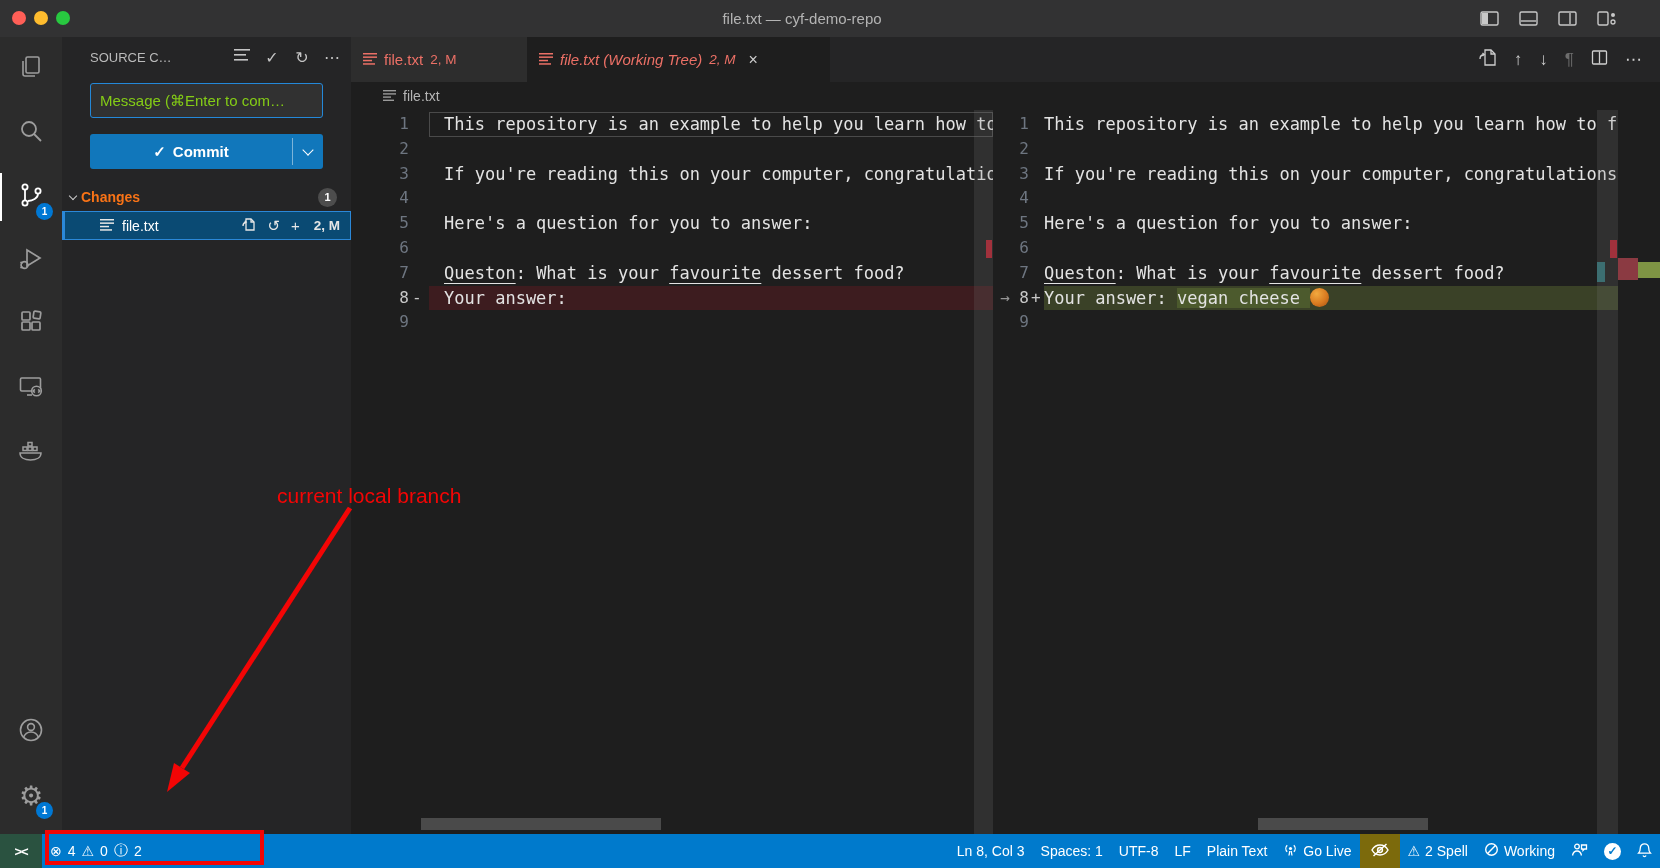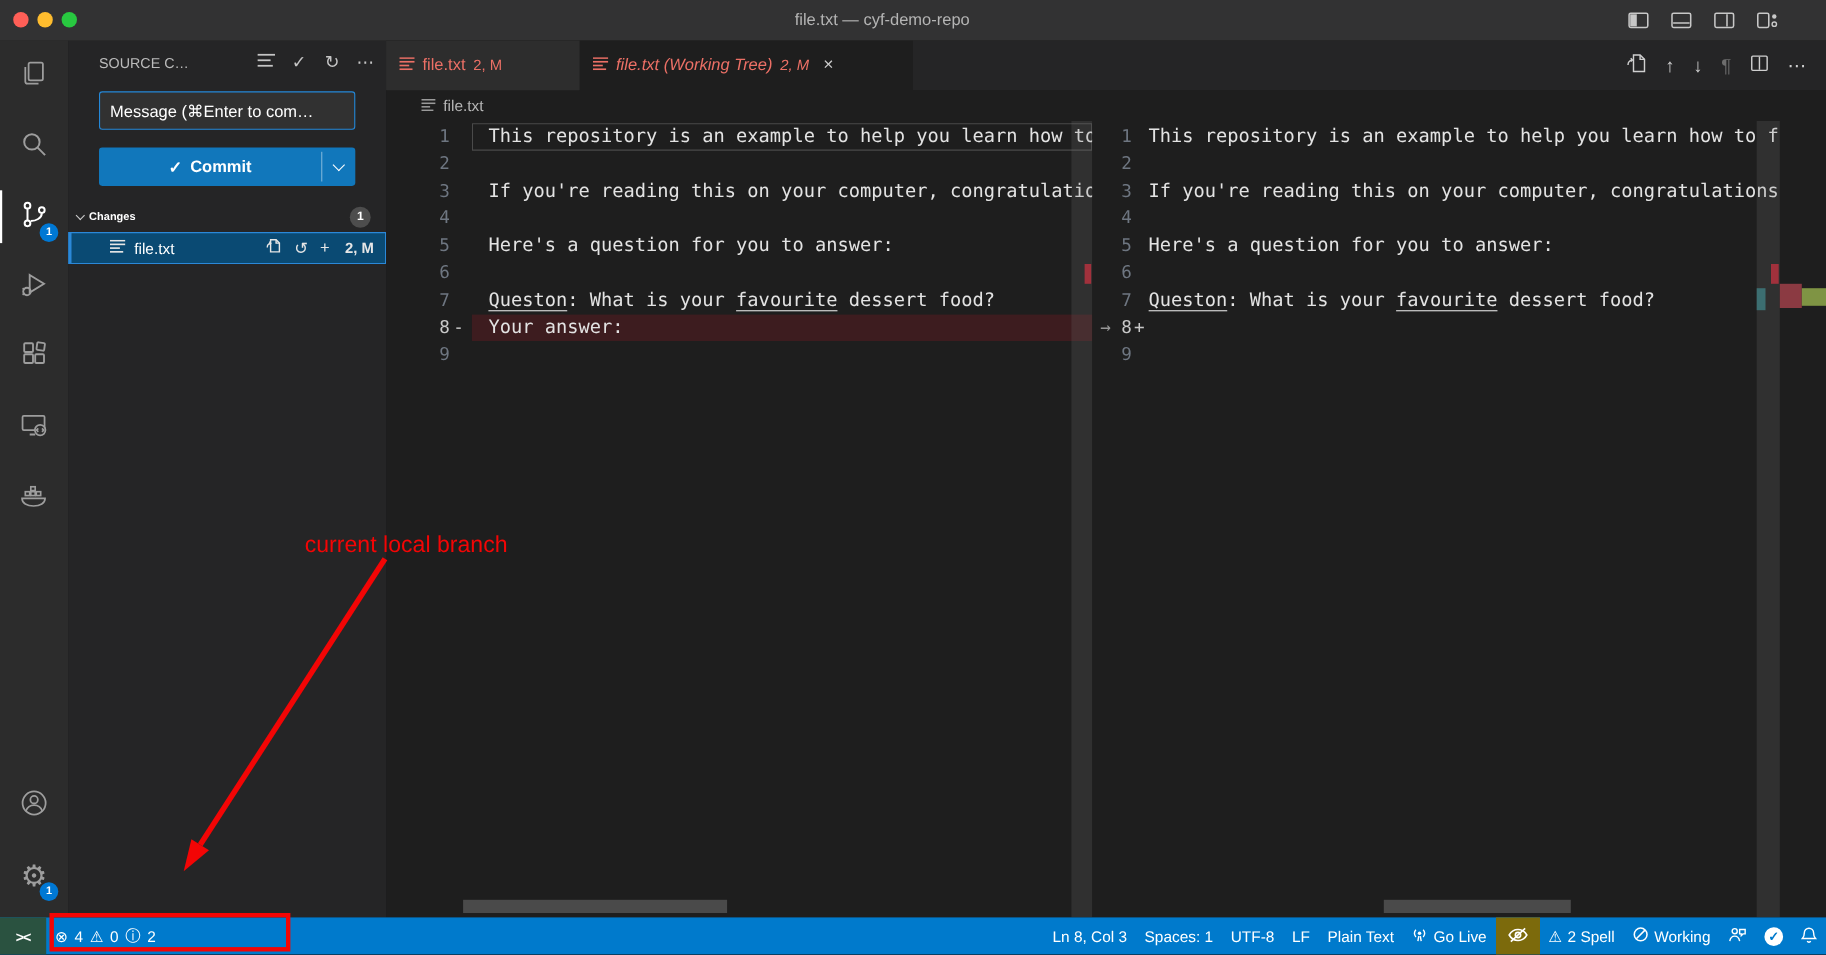--- a/index.html
+++ b/index.html
@@ -25,29 +25,29 @@
   .ab-badge{position:absolute;right:9px;bottom:9px;min-width:17px;height:17px;border-radius:9px;background:#0078d4;color:#fff;
     font-size:10px;font-weight:700;display:flex;align-items:center;justify-content:center;}
   
   .sidebar{position:absolute;left:62px;top:37px;width:289px;height:797px;background:#252526;}
   .scm-head{display:flex;align-items:center;height:40px;padding:0 10px 0 28px;}
   .scm-title{font-size:13px;color:#bbbbbb;flex:1;white-space:nowrap;overflow:hidden;}
   .scm-tools{display:flex;gap:12px;color:#c5c5c5;font-size:16px;align-items:center;}
   .scm-tools .t-ic{width:18px;text-align:center;}
   .msgbox{margin:6px 28px 0 28px;height:35px;background:#313131;border:1px solid #2488d8;border-radius:3px;
     display:flex;align-items:center;padding:0 9px;}
-  .msgbox .ph{color:#ffffff;font-size:15px;white-space:nowrap;overflow:hidden;}
+  .msgbox .ph{color:#84cc16;font-size:15px;white-space:nowrap;overflow:hidden;}
   .commitbtn{margin:16px 28px 0 28px;height:35px;background:#1177bb;border-radius:3px;display:flex;align-items:stretch;color:#fff;cursor:pointer;}
   .commitbtn .main{flex:1;display:flex;align-items:center;justify-content:center;gap:7px;font-size:15px;font-weight:600;}
   .commitbtn .sep{width:1px;background:rgba(255,255,255,0.45);margin:4px 0;}
   .commitbtn .dd{width:30px;display:flex;align-items:center;justify-content:center;}
   .chev{display:inline-block;width:8px;height:8px;border-right:1.6px solid currentColor;border-bottom:1.6px solid currentColor;transform:rotate(45deg);margin-top:-4px;}
   .chg-head{display:flex;align-items:center;height:28px;margin-top:14px;padding:0 14px 0 8px;gap:5px;}
   .chg-head .chev{width:6px;height:6px;margin-top:-2px;color:#cccccc;}
-  .chg-label{font-size:10px;font-weight:700;color:#ffffff;flex:1;}
+  .chg-label{font-size:14px;font-weight:700;color:#f97316;flex:1;}
   .badge{min-width:19px;height:19px;border-radius:10px;background:#4d4d4d;color:#ffffff;font-size:11px;font-weight:700;
     display:flex;align-items:center;justify-content:center;padding:0 5px;}
   .filerow{height:29px;background:#0a4a73;border:1px solid #2b88d8;border-left:3px solid #2b88d8;
     display:flex;align-items:center;padding:0 10px 0 35px;gap:8px;color:#ffffff;}
   .filerow .fname{font-size:14px;flex:1;}
   .filerow .ric{display:flex;gap:11px;align-items:center;font-size:15px;color:#e6e6e6;}
   .filerow .decor{font-size:13.5px;font-weight:600;margin-left:3px;}
   
   .editor{position:absolute;left:351px;top:37px;width:1309px;height:797px;background:#1e1e1e;}
   .tabbar{position:relative;height:45px;background:#252526;display:flex;}
@@ -348,21 +348,21 @@
       </div>
       <div class="pane pane-right">
         <div class="rows" id="right-rows">
             <div class="crow"><span class="garrow"></span><span class="lnum">1</span><span class="sign"></span><span class="ltext"><span>This repository is an example to help you learn how to f</span></span></div>
             <div class="crow"><span class="garrow"></span><span class="lnum">2</span><span class="sign"></span><span class="ltext"></span></div>
             <div class="crow"><span class="garrow"></span><span class="lnum">3</span><span class="sign"></span><span class="ltext"><span>If you're reading this on your computer, congratulations</span></span></div>
             <div class="crow"><span class="garrow"></span><span class="lnum">4</span><span class="sign"></span><span class="ltext"></span></div>
             <div class="crow"><span class="garrow"></span><span class="lnum">5</span><span class="sign"></span><span class="ltext"><span>Here's a question for you to answer:</span></span></div>
             <div class="crow"><span class="garrow"></span><span class="lnum">6</span><span class="sign"></span><span class="ltext"></span></div>
             <div class="crow"><span class="garrow"></span><span class="lnum">7</span><span class="sign"></span><span class="ltext"><span class="sq">Queston</span><span>: What is your </span><span class="sq">favourite</span><span> dessert food?</span></span></div>
-            <div class="crow added"><span class="garrow">→</span><span class="lnum chg">8</span><span class="sign">+</span></div>
+            <div class="crow added"><span class="garrow">→</span><span class="lnum chg">8</span><span class="sign">+</span><span class="ltext"><span>Your answer: </span><span class="hl">vegan cheese </span><span class="hl emoji">🧆</span></span></div>
             <div class="crow"><span class="garrow"></span><span class="lnum">9</span><span class="sign"></span><span class="ltext"></span></div>
           </div>
         <div class="vscroll"></div>
         <div class="ov-mark" style="left:617px;top:130px;width:7px;height:18px;background:#a1313c;"></div>
         <div class="ov-mark" style="left:604px;top:152px;width:8px;height:20px;background:#3c6e71;"></div>
         <div class="ov-mark" style="left:625px;top:148px;width:20px;height:22px;background:#8b3a42;"></div>
         <div class="ov-mark" style="left:645px;top:152px;width:22px;height:16px;background:#7f9444;"></div>
         <div class="hscroll" style="left:265px;width:170px;"></div>
       </div>
     </div>

